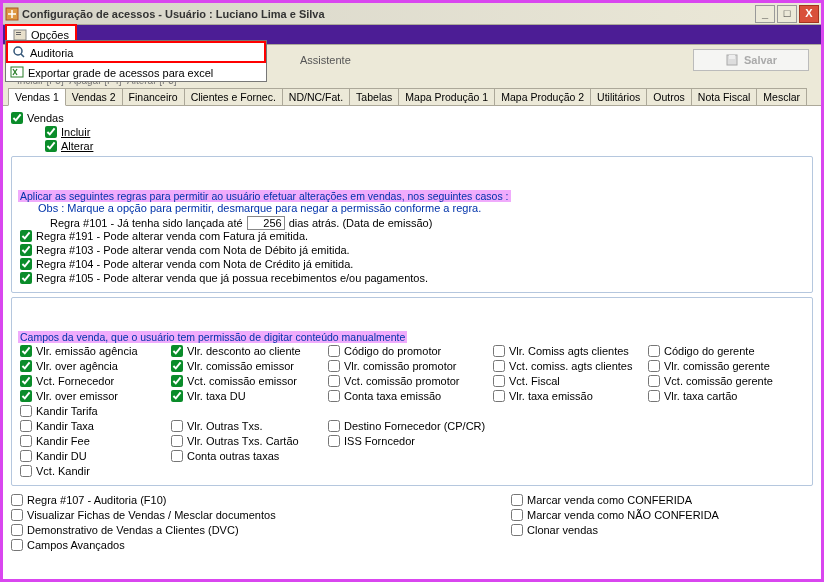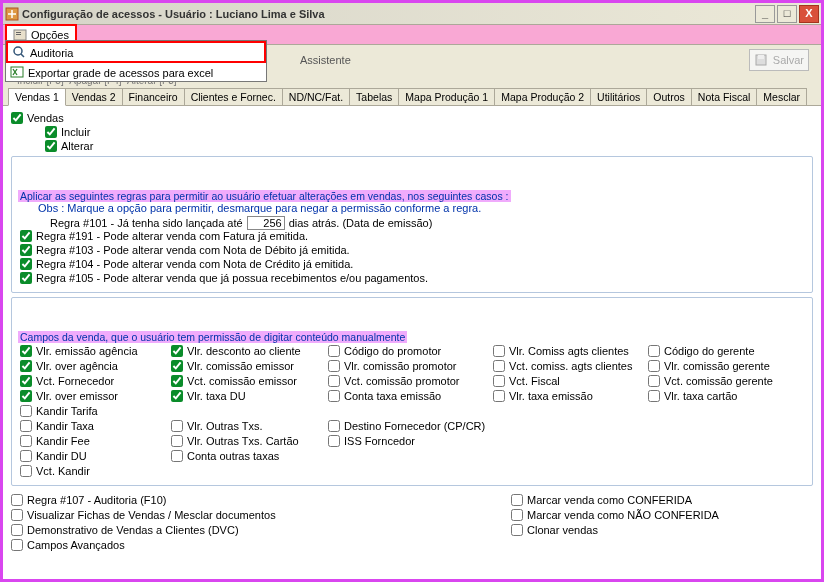--- a/index.html
+++ b/index.html
@@ -43,21 +43,21 @@
     cursor:pointer;
   }
   .winbtn.close {
     background: #d9503a;
     border-color: #a5331f;
     color: #fff;
     font-weight: bold;
   }
   .menubar {
     height: 20px;
-    background: #f9a8d4;
+    background: #4c1d95;
     border-bottom: 1px solid #aca899;
     display:flex;
     align-items:center;
     padding: 0 2px;
   }
   .menuitem {
     padding: 2px 6px;
     display:flex;
     align-items:center;
     gap:4px;
@@ -89,24 +89,25 @@
     height: 30px;
     display:flex;
     align-items:center;
     padding: 2px 12px;
     justify-content: space-between;
   }
   .assist-label { color:#555; padding-left: 285px;}
   .save-btn {
     border: 1px solid #bbb;
     background: #f5f5f3;
-    padding: 3px 4px;
+    padding: 3px 31px;
     color: #aaa;
     display:flex; align-items:center; gap:5px;
     cursor: default;
+    font-weight: bold;
   }
   .hint-row { padding: 0 14px 2px; color:#777; font-size:10px; }
   .tabbar {
     display:flex;
     border-bottom: 1px solid #aca899;
     background: #ece9d8;
     padding-left: 5px;
     gap: 0px;
   }
   .tab {
@@ -134,21 +135,21 @@
   }
   .chk {
     display:flex;
     gap:4px;
     margin: 0 0 2px 0;
   }
   .chk input[type=checkbox]{
     width: 12px; height: 12px;
     accent-color: #0a8c2a;
   }
-  .indent1 { margin-left: 34px; }
+  .indent1 { margin-left: 34px; text-decoration: underline; }
   .ruleblock {
     border: 1px solid #b5c7de;
     border-radius: 2px;
     padding: 3px 6px 6px 6px;
     margin: 4px 0;
     position: relative;
   }
   .ruleblock .legend {
     color: #0033aa;
     font-size: 10.5px;

